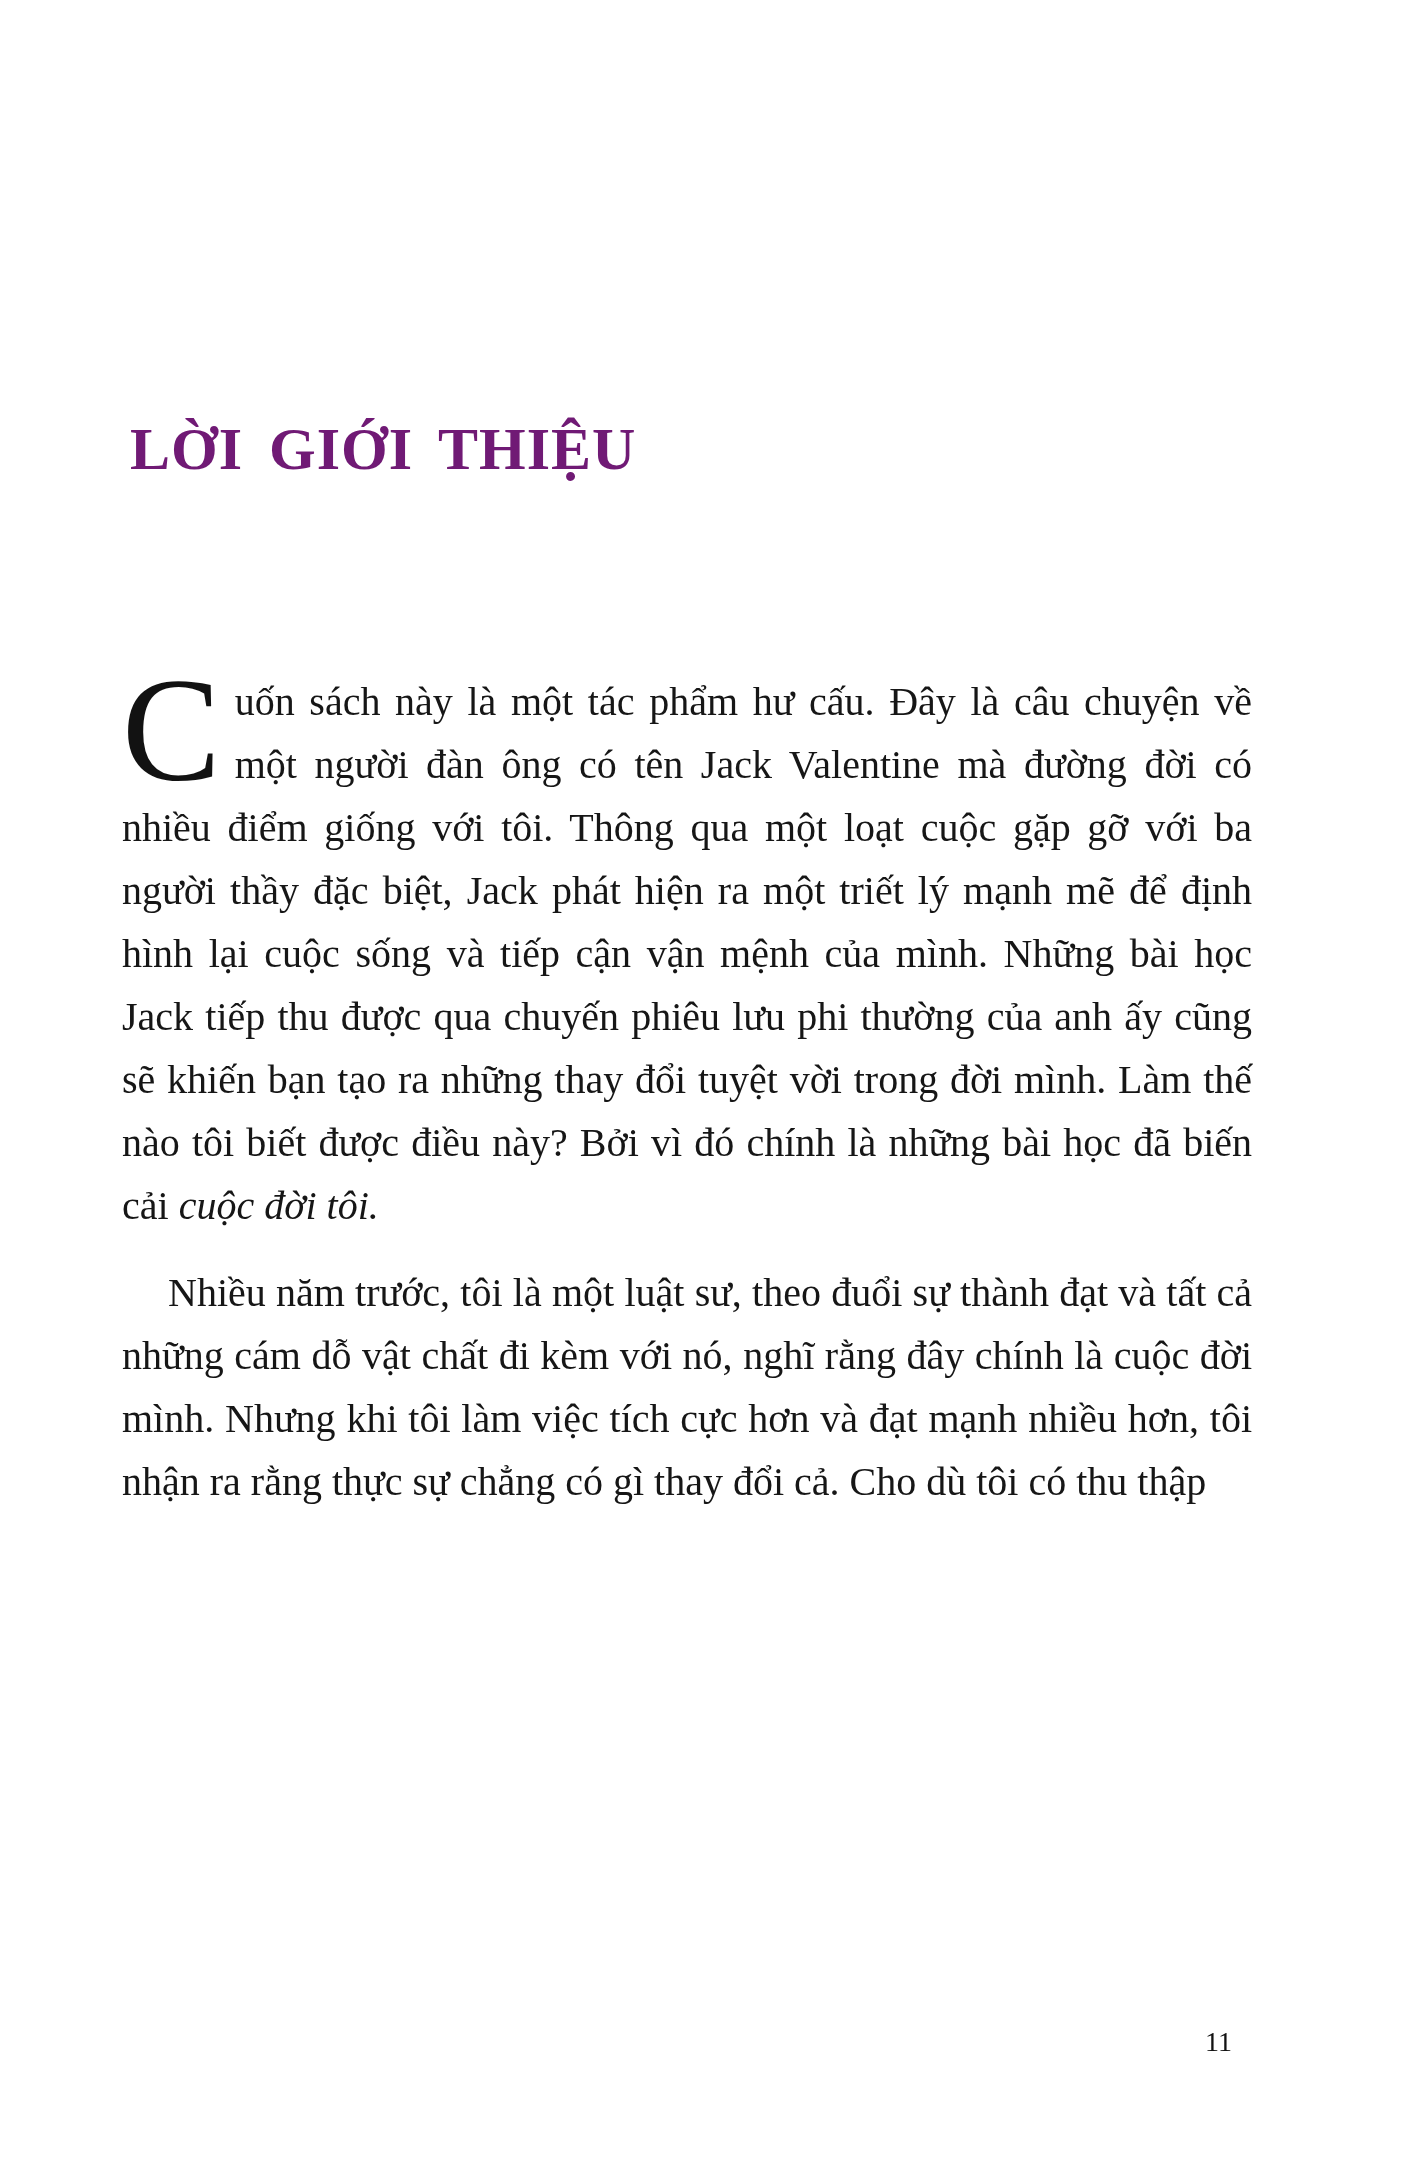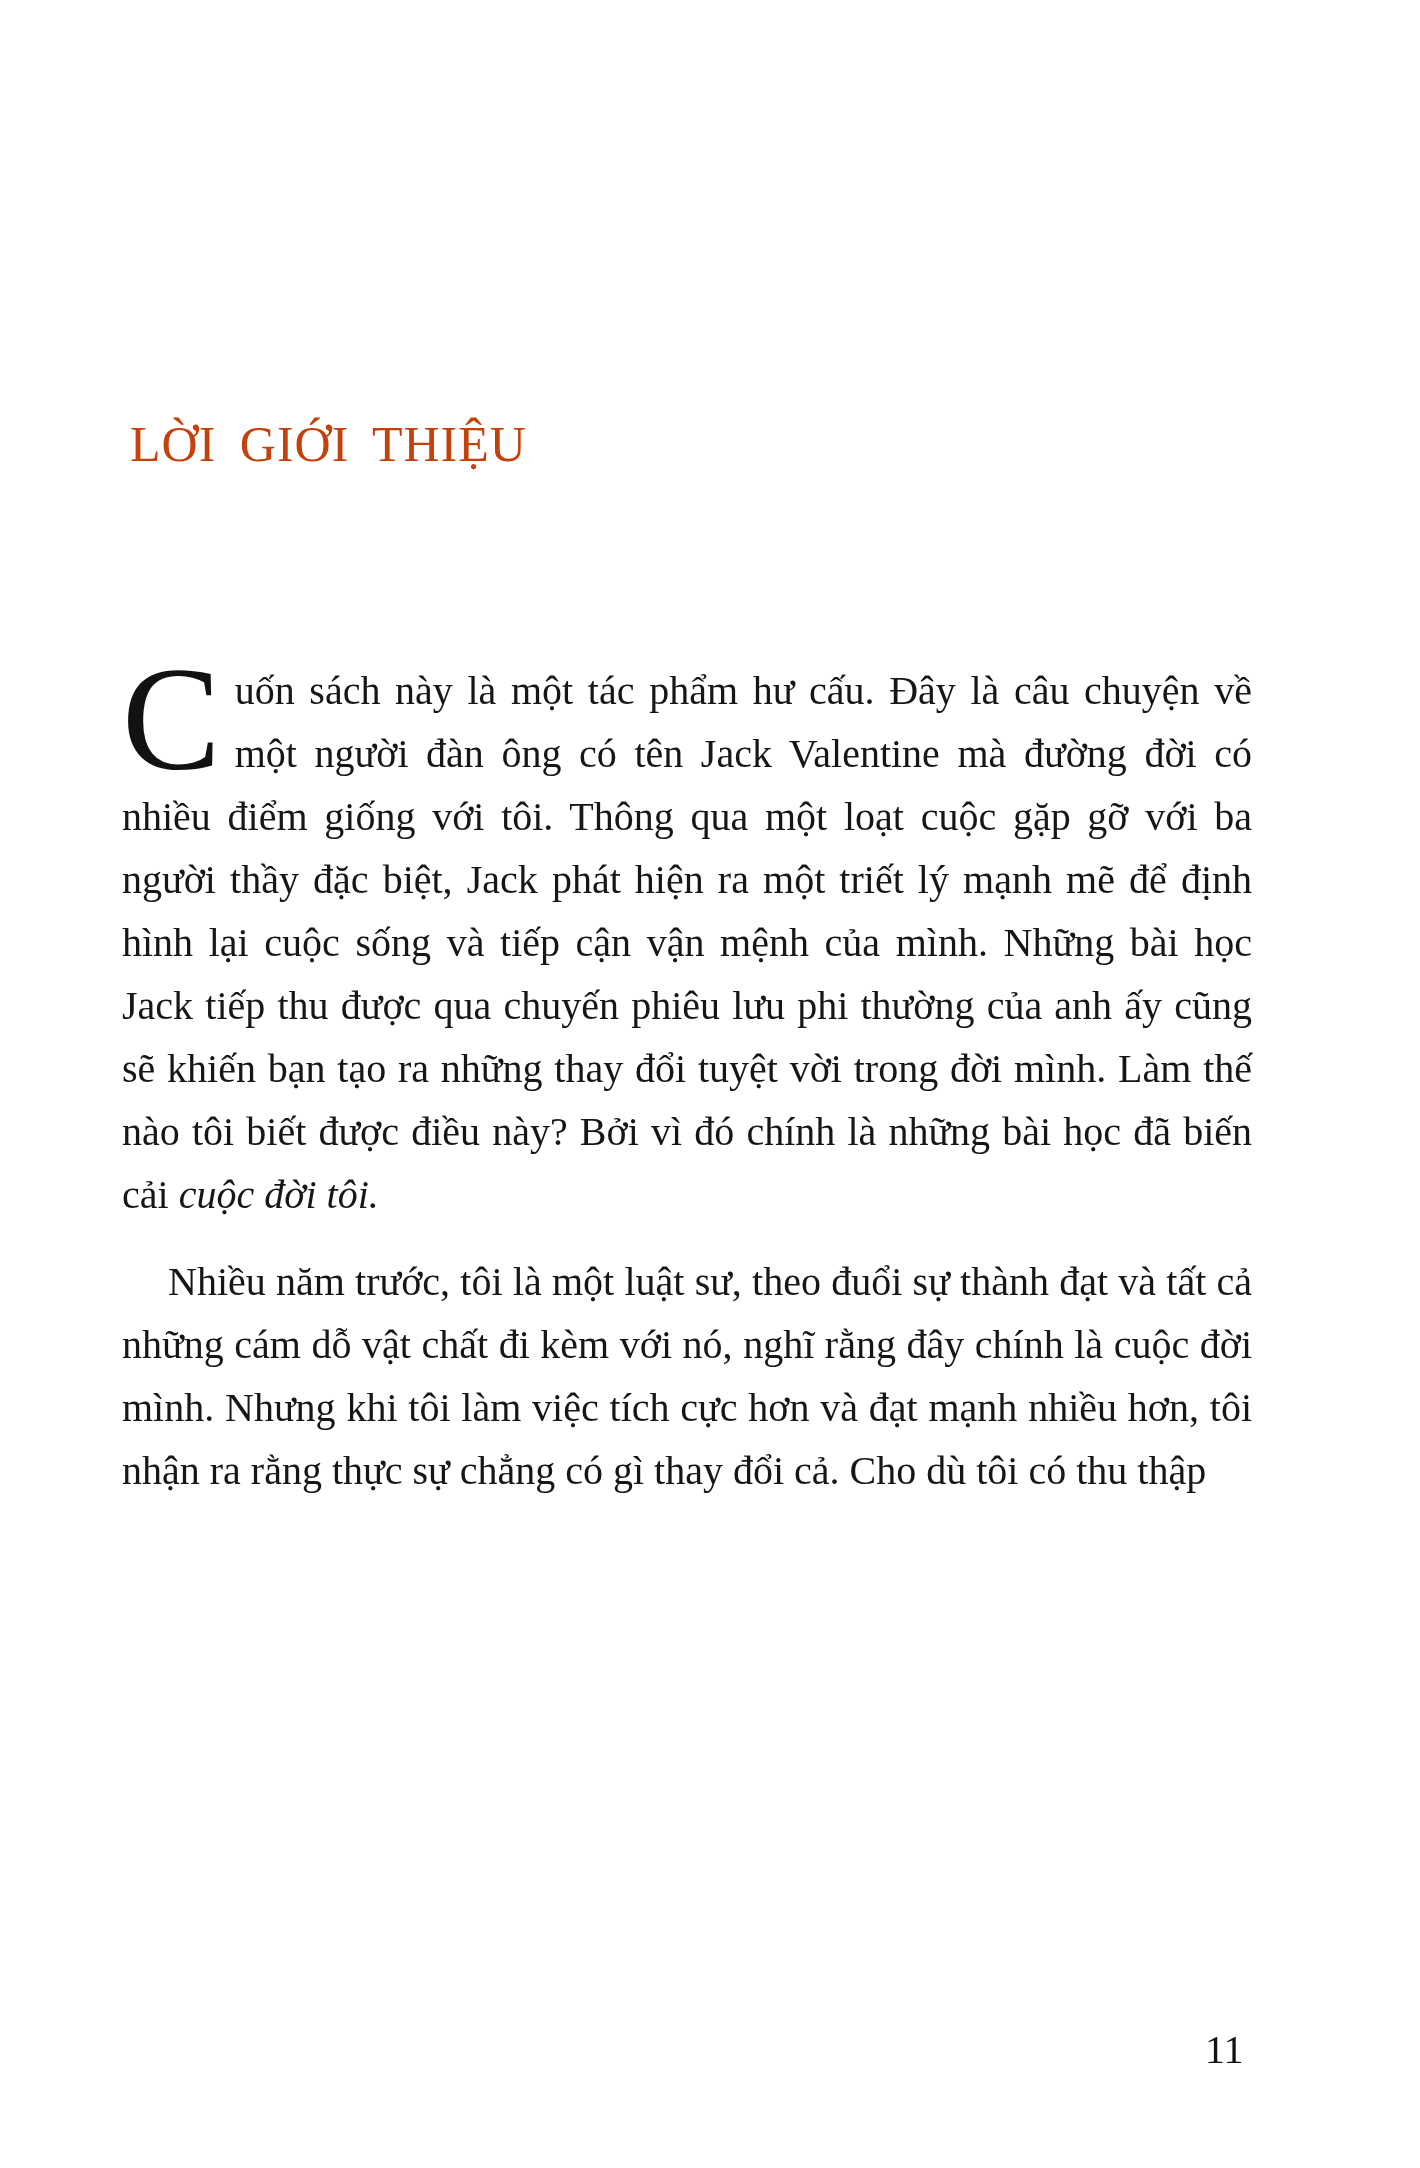--- a/index.html
+++ b/index.html
@@ -13,26 +13,26 @@
     color: #151515;
     overflow: hidden;
   }
   .content {
     position: absolute;
     left: 122px;
     top: 415px;
     width: 1130px;
   }
   .title {
-    font-size: 50px;
-    font-weight: normal;
+    font-size: 60px;
+    font-weight: bold;
     letter-spacing: 1px;
     word-spacing: 10px;
     margin-left: 8px;
-    color: #c2410c;
+    color: #701a75;
   }
   .body-text {
     margin-top: 186px;
   }
   .body-text p {
     font-size: 40px;
     line-height: 63px;
     text-align: justify;
     color: #161616;
   }
@@ -47,21 +47,21 @@
     line-height: 112px;
     padding: 4px 14px 0 0;
     font-weight: normal;
     color: #121212;
   }
   .italic { font-style: italic; }
   .page-number {
     position: absolute;
     left: 1205px;
     top: 2026px;
-    font-size: 40px;
+    font-size: 28px;
     color: #121212;
   }
 </style>
 </head>
 <body>
 
 <div class="page">
   <div class="content">
     <h1 class="title">LỜI GIỚI THIỆU</h1>
 

